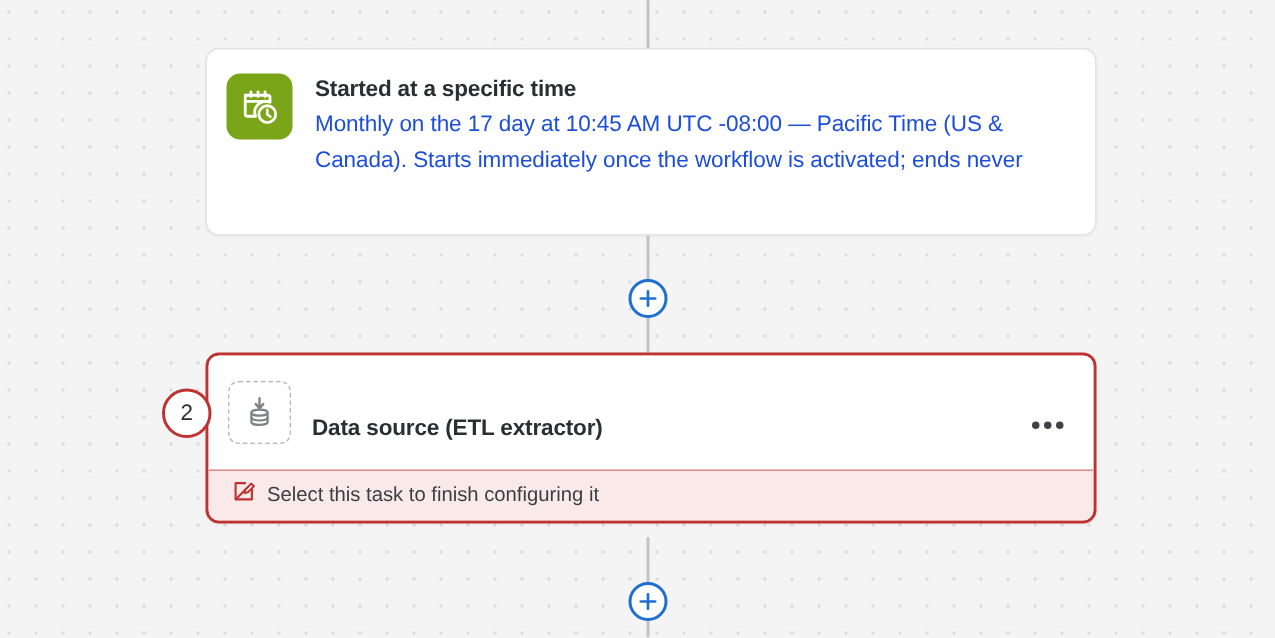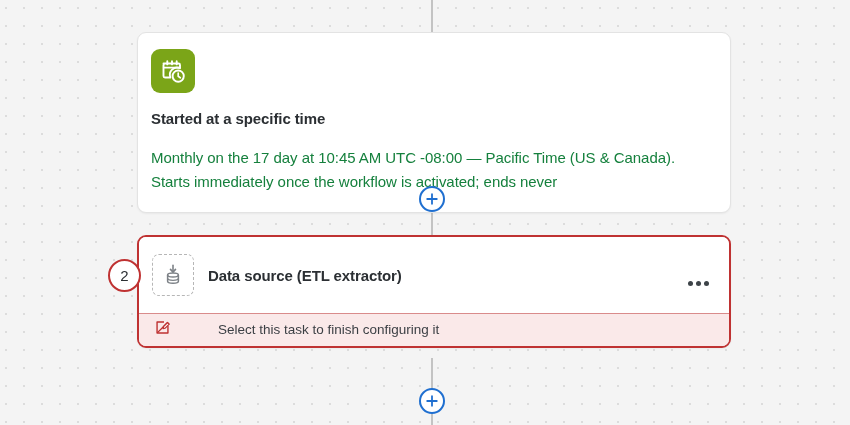--- a/index.html
+++ b/index.html
@@ -65,34 +65,33 @@
 
   .card-trigger {
     top: 32px;
     min-height: 125px;
     border: 1px solid #e3e3e3;
     box-shadow: 0 1px 2px rgba(0,0,0,0.05);
     padding: 16px 18px 18px 13px;
     display: flex;
     align-items: flex-start;
     gap: 15px;
-    flex-direction: column;
   }
 
   .card-task {
     top: 235px;
     border: 2px solid #bf3232;
     box-shadow: 0 1px 2px rgba(0,0,0,0.04);
     overflow: hidden;
   }
 
   .task-body {
     padding: 17px 16px 17px 13px;
     display: flex;
-    align-items: center;
+    align-items: flex-end;
     gap: 14px;
     background: #ffffff;
   }
 
   
   .icon-tile {
     flex: 0 0 auto;
     width: 44px;
     height: 44px;
     border-radius: 9px;
@@ -116,23 +115,23 @@
   .card-title {
     font-size: 15px;
     font-weight: bold;
     color: #2b2f33;
     line-height: 20px;
     letter-spacing: -0.1px;
   }
 
   .card-desc {
     font-size: 15px;
-    color: #15803d;
+    color: #1d4ed8;
     line-height: 24px;
-    margin-top: 17px;
+    margin-top: 1px;
     letter-spacing: -0.05px;
   }
 
   
   .kebab {
     flex: 0 0 auto;
     width: 30px;
     height: 26px;
     display: flex;
     align-items: center;
@@ -155,21 +154,20 @@
     border-top: 1px solid #d98b8b;
     padding: 6px 14px 7px 16px;
     display: flex;
     align-items: center;
     gap: 8px;
   }
   .task-error .err-text {
     font-size: 13.5px;
     color: #3b3f44;
     line-height: 18px;
-    margin-left: 40px;
   }
 
   
   .step-badge {
     position: absolute;
     left: 108px;
     top: 259px;
     width: 33px;
     height: 33px;
     border-radius: 50%;

